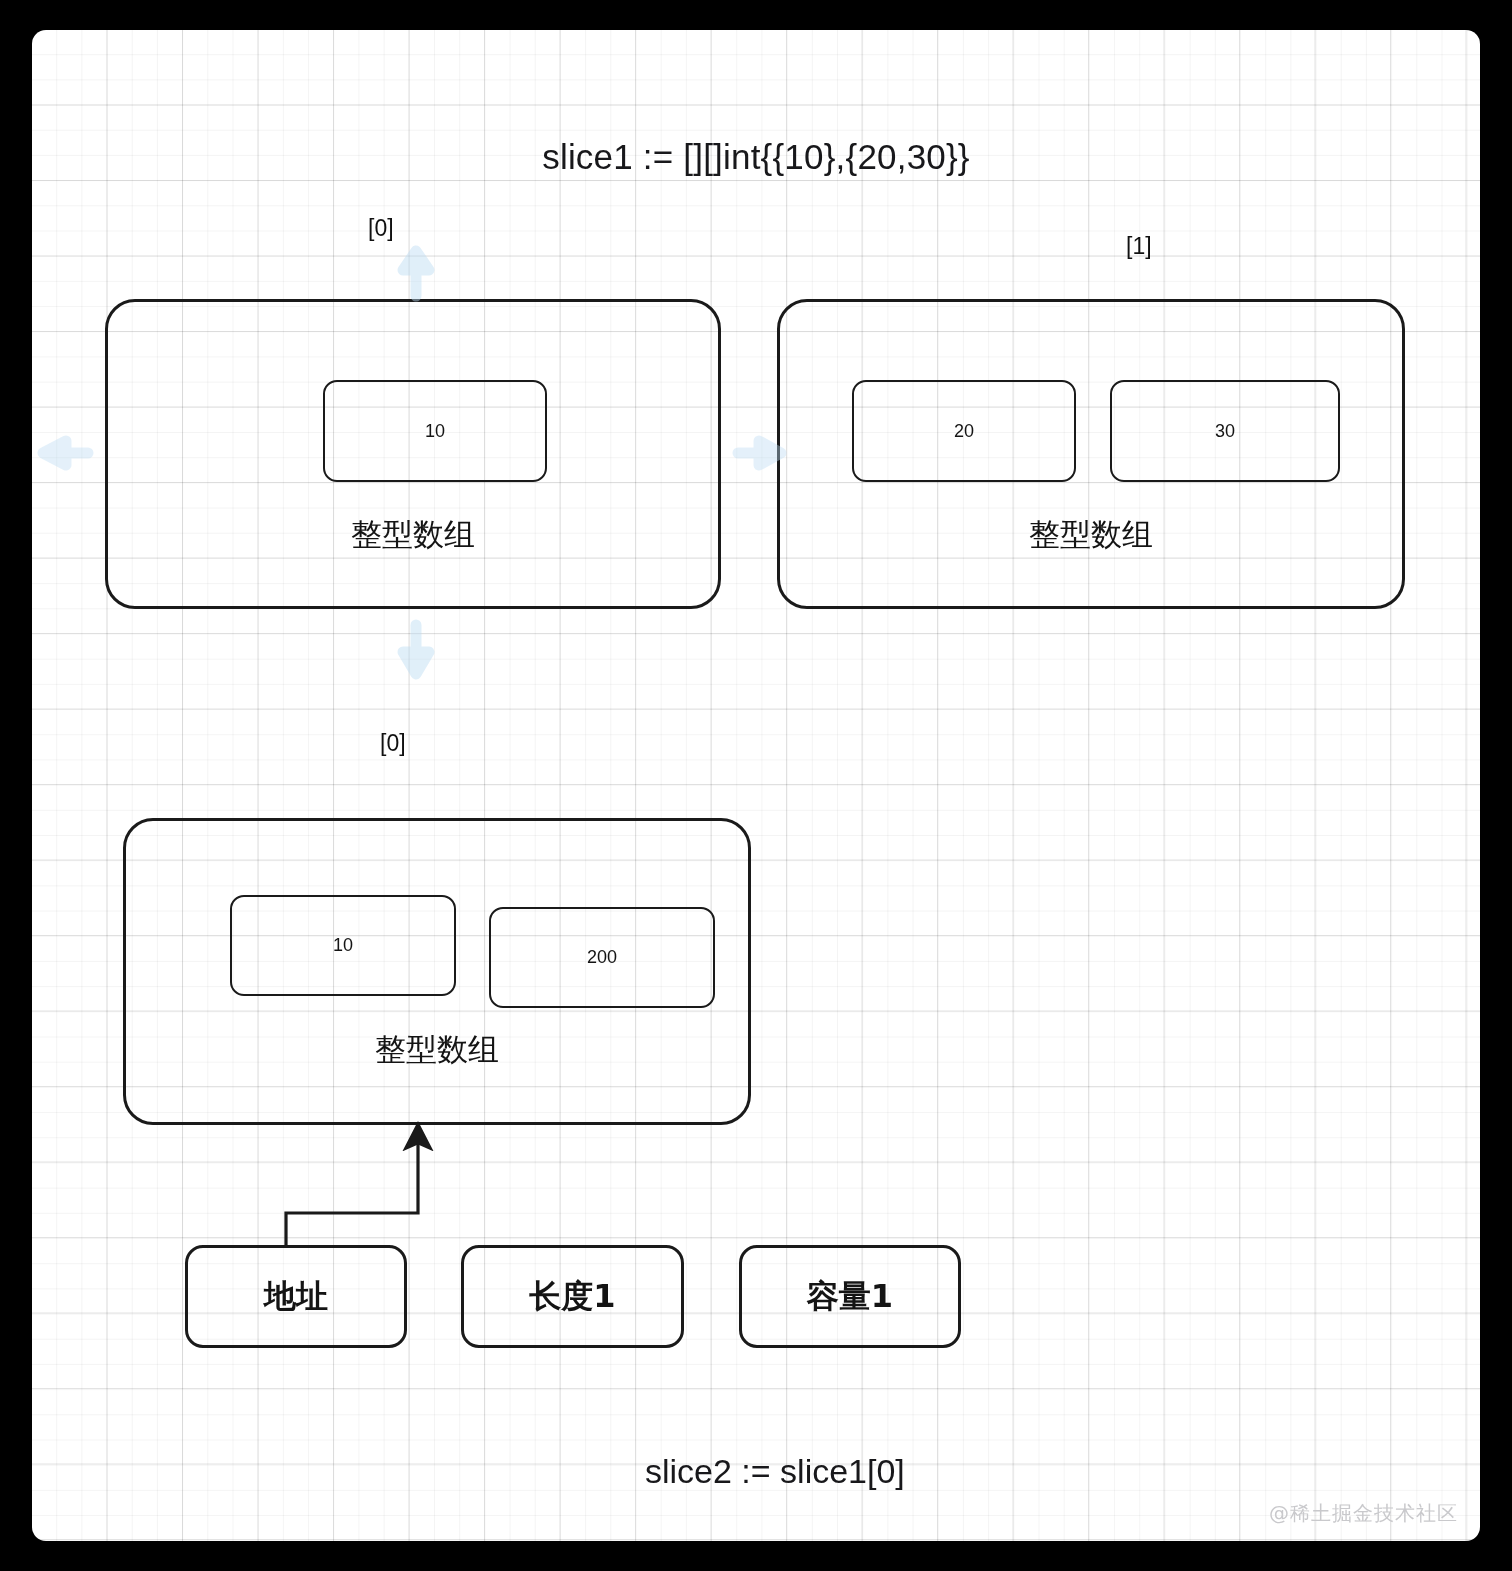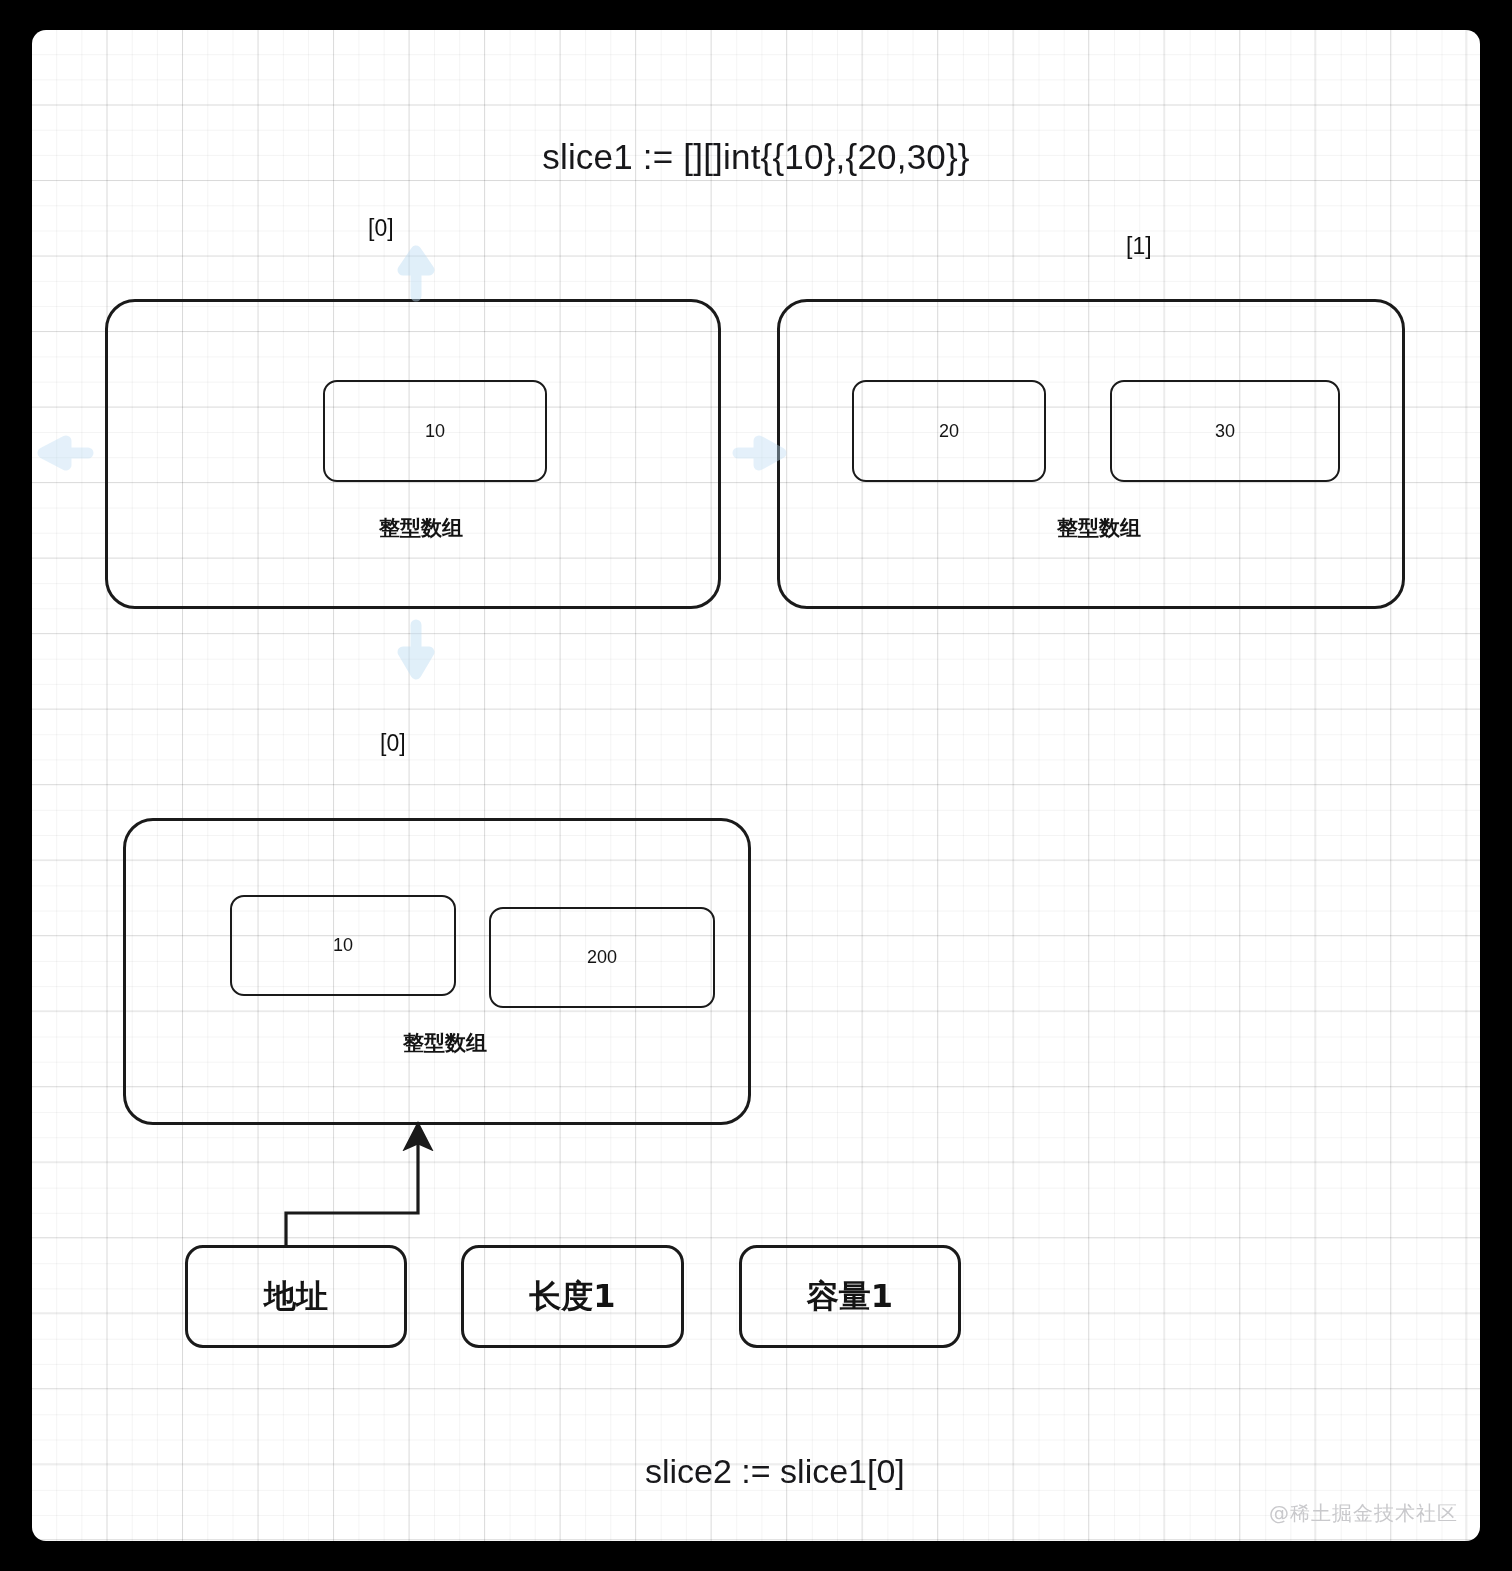--- a/index.html
+++ b/index.html
@@ -72,27 +72,27 @@
   
   .array-box {
     position: absolute;
     box-sizing: border-box;
     border: 3px solid #1a1a1a;
     border-radius: 30px;
     background: transparent;
   }
   .array-box .box-caption {
     position: absolute;
-    left: 8px;
+    left: 0;
     width: 100%;
     text-align: center;
-    font-size: 21px;
+    font-size: 31px;
     color: #141414;
     font-family: "DejaVu Sans", "Liberation Sans", sans-serif;
-    font-weight: 700;
+    font-weight: 400;
   }
   .cell {
     position: absolute;
     box-sizing: border-box;
     border: 2.5px solid #1a1a1a;
     border-radius: 14px;
     display: flex;
     align-items: center;
     justify-content: center;
     font-size: 18px;
@@ -150,21 +150,21 @@
   <div class="idx-label" style="left:1094px; top:203px;">[1]</div>
 
   <div class="idx-label" style="left:348px; top:700px;">[0]</div>
 
   <div class="array-box" style="left:73px; top:269px; width:616px; height:310px;">
     <div class="cell" style="left:215px; top:78px; width:224px; height:102px;">10</div>
     <div class="box-caption" style="top:212px;">整型数组</div>
   </div>
 
   <div class="array-box" style="left:745px; top:269px; width:628px; height:310px;">
-    <div class="cell" style="left:72px; top:78px; width:194px; height:102px;">20</div>
+    <div class="cell" style="left:72px; top:78px; width:224px; height:102px;">20</div>
     <div class="cell" style="left:330px; top:78px; width:230px; height:102px;">30</div>
     <div class="box-caption" style="top:212px;">整型数组</div>
   </div>
 
   <div class="array-box" style="left:91px; top:788px; width:628px; height:307px;">
     <div class="cell" style="left:104px; top:74px; width:226px; height:101px;">10</div>
     <div class="cell" style="left:363px; top:86px; width:226px; height:101px;">200</div>
     <div class="box-caption" style="top:208px;">整型数组</div>
   </div>
 

